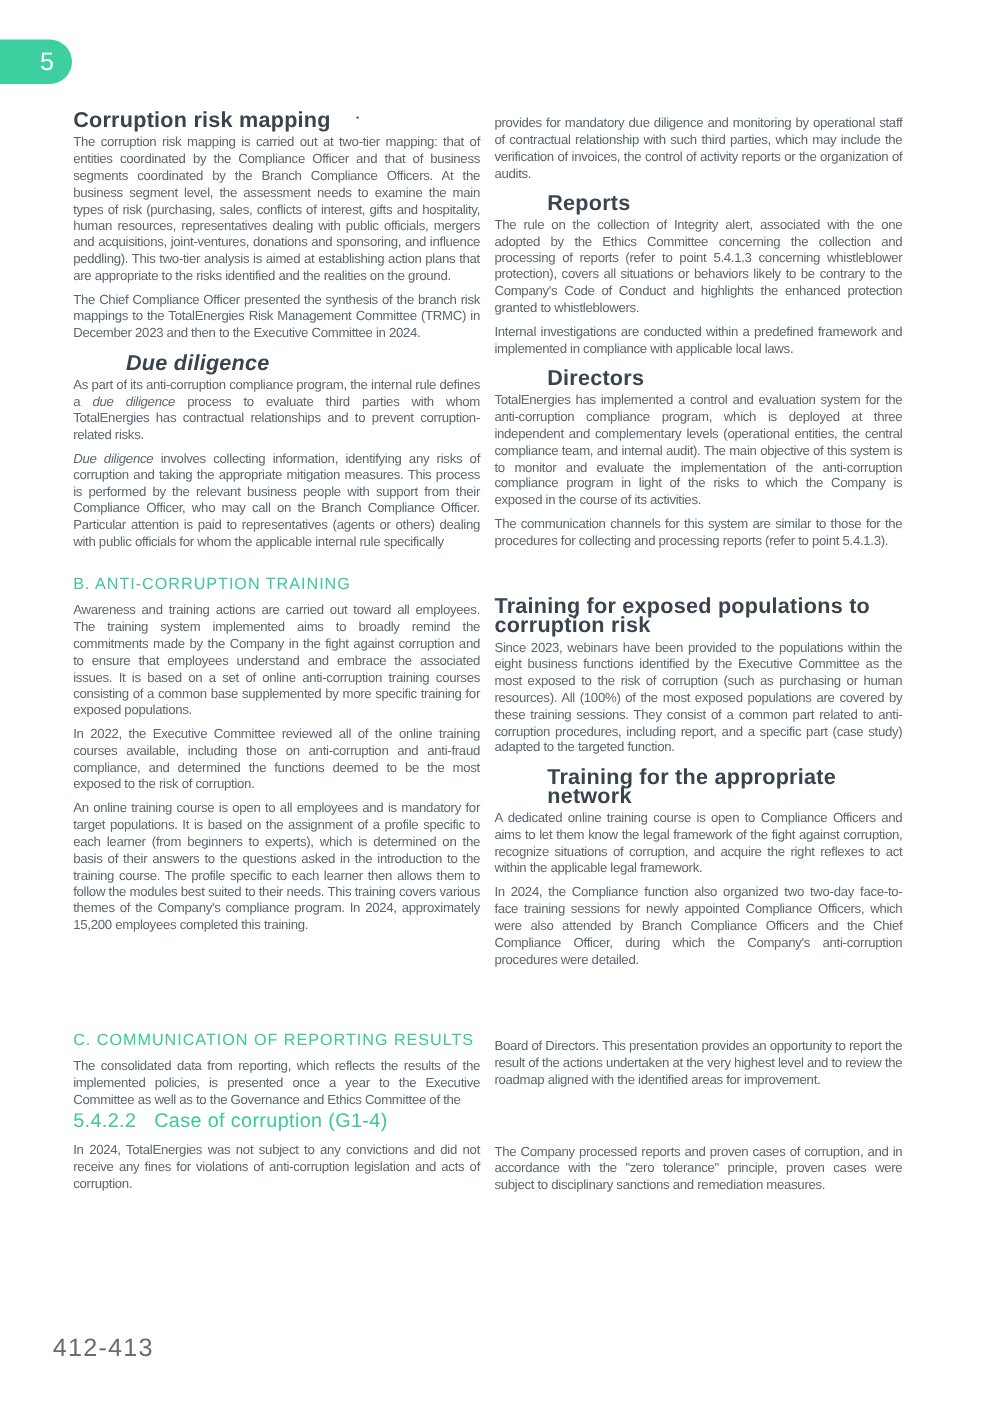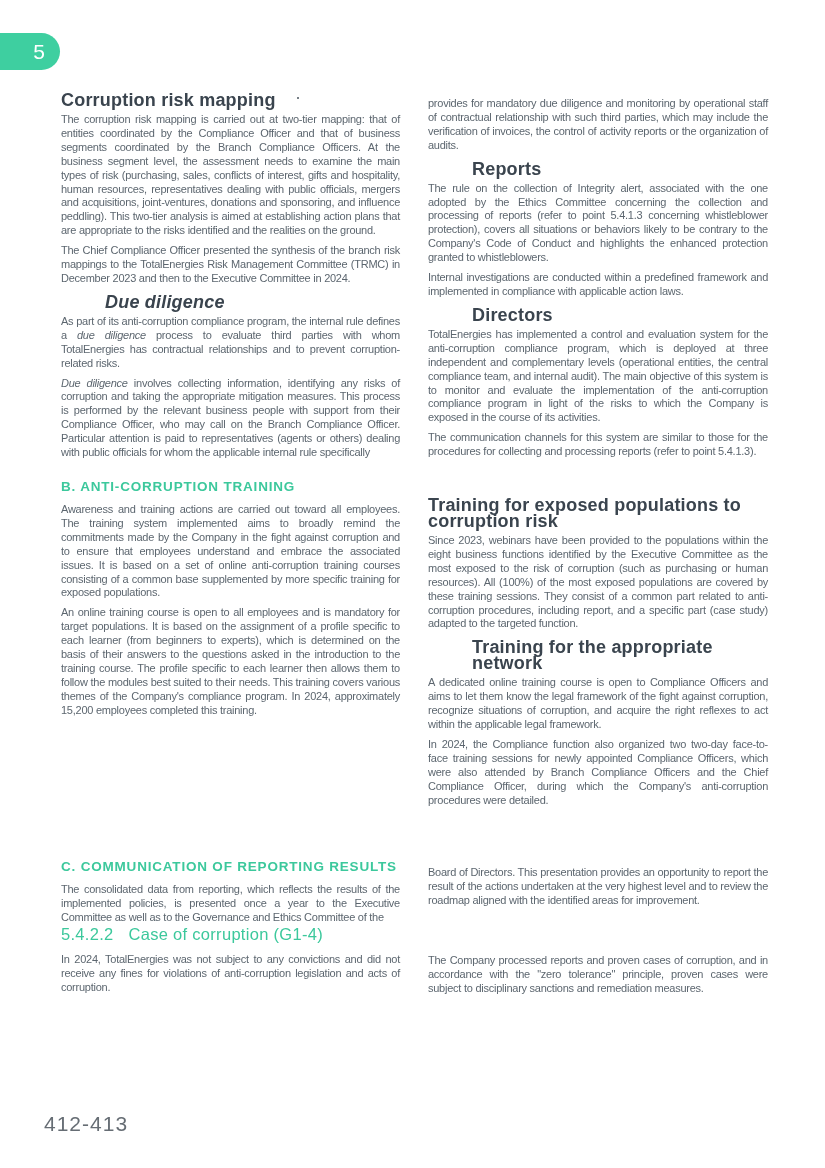--- a/index.html
+++ b/index.html
@@ -16,40 +16,40 @@
     width:60px;height:37px;
     background:var(--tab-bg,#3ecfa0);
     border-radius:0 19px 19px 0;
     display:flex;align-items:center;justify-content:flex-end;
     padding-right:15px;box-sizing:border-box;
     color:#ffffff;font-size:21px;font-weight:300;
   }
   
   .block{position:absolute;width:339px;}
   .col-left{left:61px;}
-  .col-right{left:428px;width:340px;}
+  .col-right{left:412px;width:340px;}
   .block p{
     margin:0 0 6px 0;
     font-size:11px;line-height:13.9px;
     letter-spacing:-0.25px;
     color:var(--body-text,#5c666f);
     text-align:justify;
   }
   h3{
     margin:0 0 5px 0;
     font-size:18px;line-height:16px;
     color:var(--heading-text,#3a444e);
     letter-spacing:0.2px;font-weight:bold;
   }
   h3.mt{margin-top:8px;padding-left:44px;}
   h3.italic{font-style:italic;}
   h2.teal{
     margin:0 0 8px 0;
     font-size:13.5px;line-height:17px;
-    font-weight:700;letter-spacing:0.8px;
+    font-weight:400;letter-spacing:0.8px;
     color:var(--accent,#3cc89c);
     text-transform:none;
   }
   h2.sectionnum{
     margin:0 0 9px 0;
     font-size:16.5px;line-height:20px;
     font-weight:400;letter-spacing:0.3px;
     color:var(--accent,#3cc89c);
   }
   h2.sectionnum .num{margin-right:10px;}
@@ -82,41 +82,42 @@
     <p>The corruption risk mapping is carried out at two-tier mapping: that of entities coordinated by the Compliance Officer and that of business segments coordinated by the Branch Compliance Officers. At the business segment level, the assessment needs to examine the main types of risk (purchasing, sales, conflicts of interest, gifts and hospitality, human resources, representatives dealing with public officials, mergers and acquisitions, joint-ventures, donations and sponsoring, and influence peddling). This two-tier analysis is aimed at establishing action plans that are appropriate to the risks identified and the realities on the ground.</p>
     <p>The Chief Compliance Officer presented the synthesis of the branch risk mappings to the TotalEnergies Risk Management Committee (TRMC) in December 2023 and then to the Executive Committee in 2024.</p>
     <h3 class="mt italic">Due diligence</h3>
     <p><span>As part of its anti-corruption compliance program, the internal rule defines a </span><em>due diligence</em><span> process to evaluate third parties with whom TotalEnergies has contractual relationships and to prevent corruption-related risks.</span></p>
     <p><em>Due diligence</em><span> involves collecting information, identifying any risks of corruption and taking the appropriate mitigation measures. This process is performed by the relevant business people with support from their Compliance Officer, who may call on the Branch Compliance Officer. Particular attention is paid to representatives (agents or others) dealing with public officials for whom the applicable internal rule specifically</span></p>
   </div>
 
   <div class="block col-left" style="top:478px;">
     <h2 class="teal">B. ANTI-CORRUPTION TRAINING</h2>
     <p>Awareness and training actions are carried out toward all employees. The training system implemented aims to broadly remind the commitments made by the Company in the fight against corruption and to ensure that employees understand and embrace the associated issues. It is based on a set of online anti-corruption training courses consisting of a common base supplemented by more specific training for exposed populations.</p>
+    <p>In 2022, the Executive Committee reviewed all of the online training courses available, including those on anti-corruption and anti-fraud compliance, and determined the functions deemed to be the most exposed to the risk of corruption.</p>
     <p>An online training course is open to all employees and is mandatory for target populations. It is based on the assignment of a profile specific to each learner (from beginners to experts), which is determined on the basis of their answers to the questions asked in the introduction to the training course. The profile specific to each learner then allows them to follow the modules best suited to their needs. This training covers various themes of the Company's compliance program. In 2024, approximately 15,200 employees completed this training.</p>
   </div>
 
   <div class="block col-left" style="top:858px;">
     <h2 class="teal">C. COMMUNICATION OF REPORTING RESULTS</h2>
     <p>The consolidated data from reporting, which reflects the results of the implemented policies, is presented once a year to the Executive Committee as well as to the Governance and Ethics Committee of the</p>
   </div>
 
   <div class="block col-left" style="top:924px;">
     <h2 class="sectionnum">
       <span class="num">5.4.2.2</span>
       <span>Case of corruption (G1-4)</span>
     </h2>
     <p>In 2024, TotalEnergies was not subject to any convictions and did not receive any fines for violations of anti-corruption legislation and acts of corruption.</p>
   </div>
 
   <div class="block col-right" style="top:97px;">
     <p>provides for mandatory due diligence and monitoring by operational staff of contractual relationship with such third parties, which may include the verification of invoices, the control of activity reports or the organization of audits.</p>
     <h3 class="mt">Reports</h3>
     <p>The rule on the collection of Integrity alert, associated with the one adopted by the Ethics Committee concerning the collection and processing of reports (refer to point 5.4.1.3 concerning whistleblower protection), covers all situations or behaviors likely to be contrary to the Company's Code of Conduct and highlights the enhanced protection granted to whistleblowers.</p>
-    <p>Internal investigations are conducted within a predefined framework and implemented in compliance with applicable action laws.</p>
+    <p>Internal investigations are conducted within a predefined framework and implemented in compliance with applicable local laws.</p>
     <h3 class="mt">Directors</h3>
     <p>TotalEnergies has implemented a control and evaluation system for the anti-corruption compliance program, which is deployed at three independent and complementary levels (operational entities, the central compliance team, and internal audit). The main objective of this system is to monitor and evaluate the implementation of the anti-corruption compliance program in light of the risks to which the Company is exposed in the course of its activities.</p>
     <p>The communication channels for this system are similar to those for the procedures for collecting and processing reports (refer to point 5.4.1.3).</p>
   </div>
 
   <div class="block col-right" style="top:497px;">
     <h3>Training for exposed populations to corruption risk</h3>
     <p>Since 2023, webinars have been provided to the populations within the eight business functions identified by the Executive Committee as the most exposed to the risk of corruption (such as purchasing or human resources). All (100%) of the most exposed populations are covered by these training sessions. They consist of a common part related to anti-corruption procedures, including report, and a specific part (case study) adapted to the targeted function.</p>
     <h3 class="mt">Training for the appropriate network</h3>
     <p>A dedicated online training course is open to Compliance Officers and aims to let them know the legal framework of the fight against corruption, recognize situations of corruption, and acquire the right reflexes to act within the applicable legal framework.</p>

